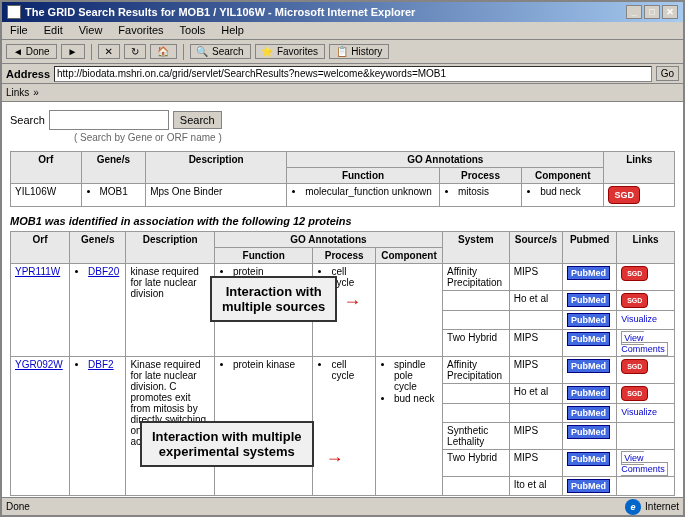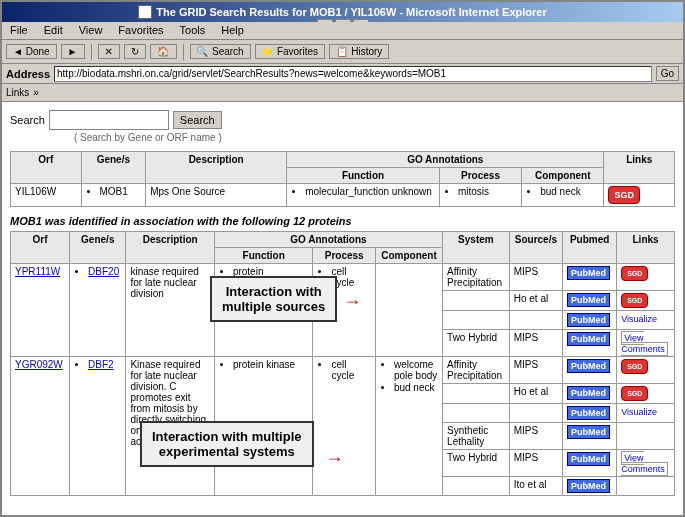--- a/index.html
+++ b/index.html
@@ -1,20 +1,20 @@
 <!DOCTYPE html>
 <html><head>
   <meta charset="utf-8">
   <style>
     * { box-sizing: border-box; margin: 0; padding: 0; }
     body { font-family: Arial, sans-serif; font-size: 11px; background: #d4d0c8; width: 685px; height: 517px; overflow: hidden; }
 
     
     .window { width: 685px; height: 517px; border: 2px solid #848484; display: flex; flex-direction: column; }
-    .title-bar { background: linear-gradient(to right, #0a246a, #a6caf0); color: white; font-size: 11px; font-weight: bold; padding: 3px 5px; display: flex; align-items: center; justify-content: space-between; height: 20px; flex-direction: column; }
+    .title-bar { background: linear-gradient(to right, #0a246a, #a6caf0); color: white; font-size: 11px; font-weight: bold; padding: 3px 5px; display: flex; align-items: center; justify-content: space-between; height: 20px; }
     .title-bar-left { display: flex; align-items: center; gap: 4px; }
     .title-bar-icon { width: 14px; height: 14px; background: #fff; border: 1px solid #666; font-size: 8px; display: flex; align-items: center; justify-content: center; }
     .title-bar-buttons { display: flex; gap: 2px; }
     .tb-btn { width: 16px; height: 14px; background: #d4d0c8; border: 1px solid #848484; font-size: 9px; display: flex; align-items: center; justify-content: center; cursor: pointer; }
 
     
     .menu-bar { background: #d4d0c8; border-bottom: 1px solid #848484; display: flex; padding: 2px 4px; gap: 8px; height: 18px; }
     .menu-item { font-size: 11px; color: #000; cursor: pointer; padding: 0 4px; }
 
     
@@ -166,21 +166,21 @@
         </tr>
       </thead>
       <tbody>
         <tr>
           <td class="col-orf">YIL106W</td>
           <td class="col-gene">
             <ul class="bullet">
                 <li>MOB1</li>
               </ul>
           </td>
-          <td class="col-desc">Mps One Source</td>
+          <td class="col-desc">Mps One Binder</td>
           <td class="col-func">
             <ul class="bullet">
                 <li>molecular_function unknown</li>
               </ul>
           </td>
           <td class="col-proc">
             <ul class="bullet">
                 <li>mitosis</li>
               </ul>
           </td>
@@ -281,21 +281,21 @@
                   <li>protein kinase</li>
                 </ul>
             </td>
             <td class="col-proc" rowspan="6">
               <ul class="bullet">
                   <li>cell cycle</li>
                 </ul>
             </td>
             <td class="col-comp" rowspan="6">
               <ul class="bullet">
-                <li>welcome pole body</li>
+                <li>spindle pole cycle</li>
                 <li>bud neck</li>
               </ul>
             </td>
             <td class="col-sys">Affinity Precipitation</td>
             <td class="col-src">MIPS</td>
             <td class="col-pub"><button class="pubmed-btn">PubMed</button></td>
             <td class="col-links"><span class="sgd-img" style="font-size:7px">SGD</span></td>
           </tr>
           <tr>
             <td class="col-sys"></td>
@@ -340,13 +340,22 @@
       <div style="position: absolute; top: 190px; left: 130px; z-index: 10; display: flex; align-items: flex-end; gap: 12px;">
         <div class="callout-box">
           <span>Interaction with multiple<br>experimental systems</span>
         </div>
         <span class="callout-arrow">→</span>
       </div>
     </div>
 
   </div>
 
+  <div class="status-bar">
+    <div class="status-left">
+      <span>Done</span>
+    </div>
+    <div class="status-right">
+      <div class="ie-icon">e</div>
+      <span>Internet</span>
+    </div>
+  </div>
 </div>
 
 </body></html>

